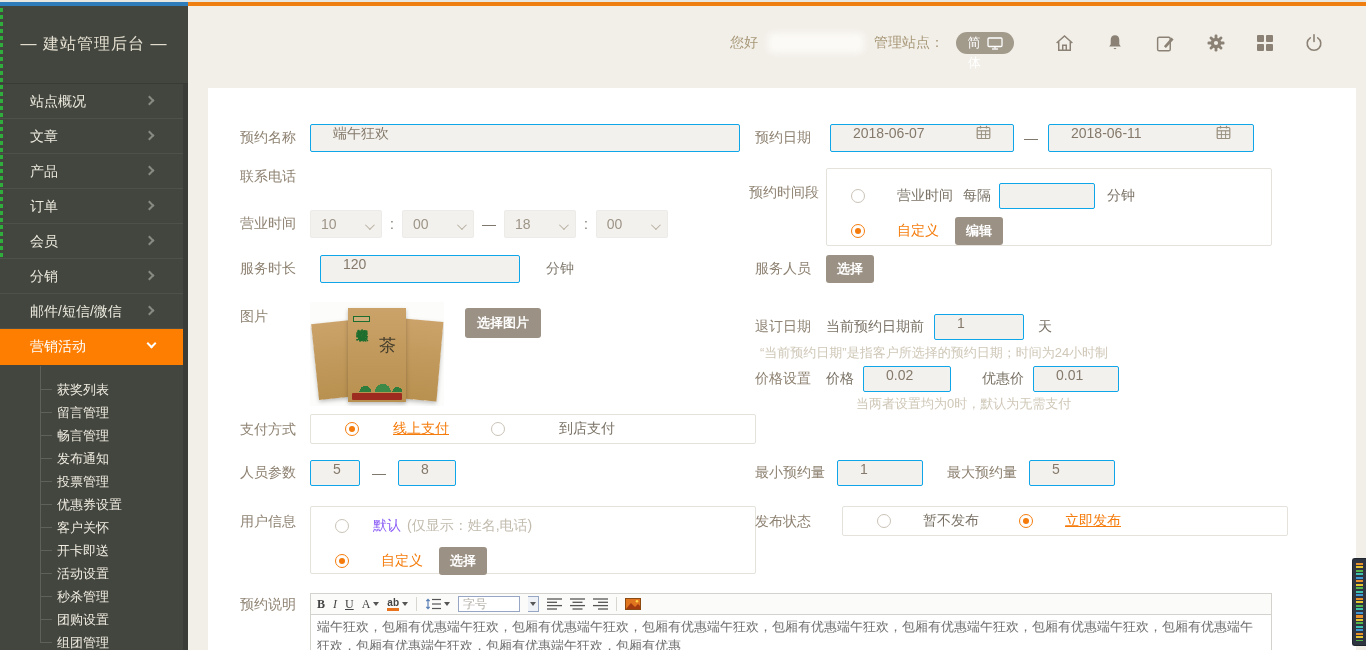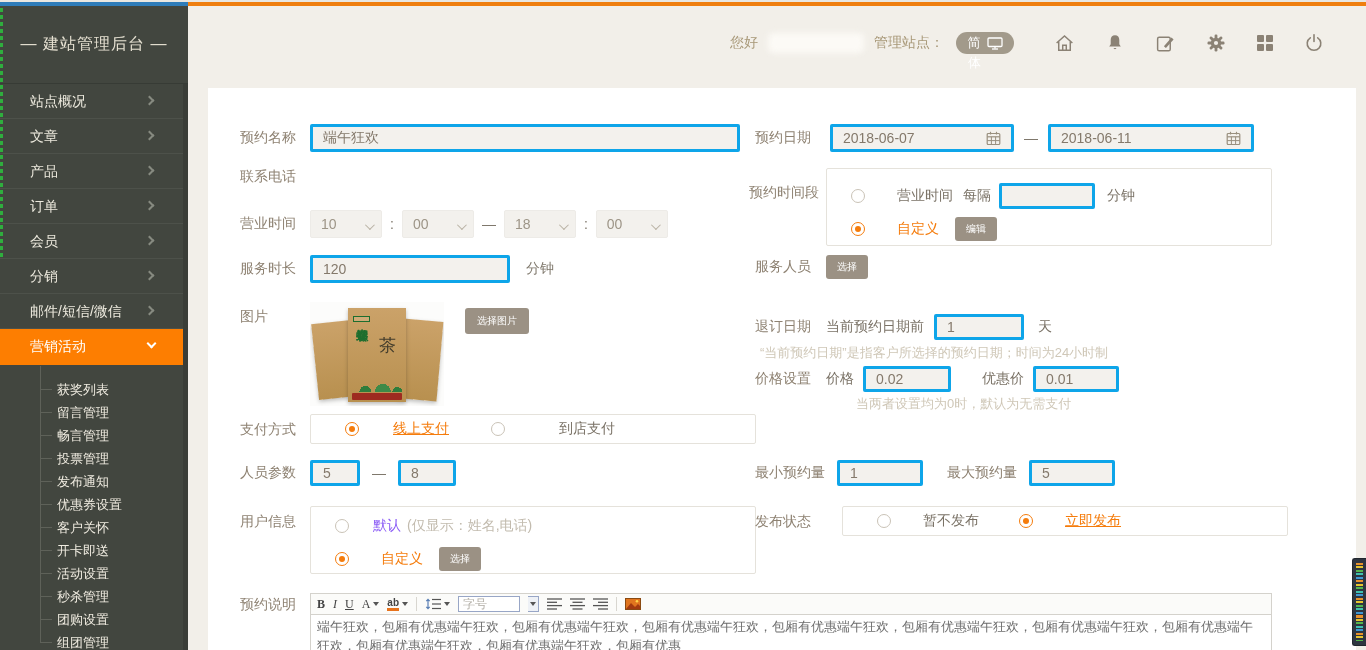--- a/index.html
+++ b/index.html
@@ -44,30 +44,30 @@
     display:flex; align-items:center; justify-content:center; gap:6px; color:#fff; font-size:13px; cursor:pointer; }
   .lang-overflow { position:absolute; left:12px; top:22px; color:#fff; font-size:13px; }
   .hicon { margin-left:30px; cursor:pointer; display:inline-flex; }
 
   
   .card { position:absolute; left:208px; top:88px; width:1148px; height:572px; background:#fff; }
   .abs { position:absolute; }
   .frow { position:absolute; display:flex; align-items:center; }
   .flabel { color:#8e8272; font-size:14px; white-space:nowrap; }
   .ftext  { color:#7f786c; font-size:14px; white-space:nowrap; }
-  .input { background:#f3f1ed; border:3px solid #0ea5e9; border-radius:2px; height:28px;
-    display:flex; align-items:center; padding:0 10px; color:#84796b; font-size:14px; }
+  .input { background:#f3f1ed; border:1px solid #0ea5e9; border-radius:2px; height:28px;
+    display:flex; padding:0 22px; color:#84796b; font-size:14px; }
   .input.small { height:26px; }
   .sel { position:relative; background:#f3f1ed; border:1px solid #edebe7; border-radius:2px;
     width:72px; height:28px; display:flex; align-items:center; padding:0 10px;
     color:#9d9587; font-size:14px; cursor:pointer; }
   .sel::after { content:''; position:absolute; right:9px; top:12px; width:6px; height:6px;
     border-right:1.5px solid #b9b2a4; border-bottom:1.5px solid #b9b2a4; transform:rotate(45deg) translateY(-2px); }
-  .gbtn { background:#9b9184; color:#fff; font-size:10px; border:none; border-radius:3px;
-    padding:5px 11px; cursor:pointer; white-space:nowrap; }
+  .gbtn { background:#9b9184; color:#fff; font-size:13px; border:none; border-radius:3px;
+    padding:5px 11px; cursor:pointer; white-space:nowrap;font-weight:bold; }
   .obox { background:#fff; border:1px solid #e5e2db; border-radius:2px; }
   .radio { width:14px; height:14px; border-radius:50%; border:1px solid #cac3b7; background:#fff;
     position:relative; flex:none; cursor:pointer; }
   .radio.checked { border-color:#f57c0c; }
   .radio.checked::after { content:''; position:absolute; left:3px; top:3px; right:3px; bottom:3px;
     border-radius:50%; background:#f57c0c; }
   .olink { color:#f57c0c; font-size:14px; cursor:pointer; }
   .olink.u { text-decoration:underline; }
   .note { color:#cfc7b7; font-size:13px; white-space:nowrap; }
   .hint { color:#c2bbae; }
@@ -148,24 +148,24 @@
       <div class="sub-item">
           <span>获奖列表</span>
         </div>
       <div class="sub-item">
           <span>留言管理</span>
         </div>
       <div class="sub-item">
           <span>畅言管理</span>
         </div>
       <div class="sub-item">
+          <span>发布通知</span>
+        </div>
+      <div class="sub-item">
           <span>投票管理</span>
-        </div>
-      <div class="sub-item">
-          <span>发布通知</span>
         </div>
       <div class="sub-item">
           <span>优惠券设置</span>
         </div>
       <div class="sub-item">
           <span>客户关怀</span>
         </div>
       <div class="sub-item">
           <span>开卡即送</span>
         </div>
@@ -316,21 +316,21 @@
       <span class="ftext">—</span>
       <span class="sel">
           <span>18</span>
         </span>
       <span class="ftext">:</span>
       <span class="sel">
           <span>00</span>
         </span>
     </div>
 
-    <div class="frow" style="left:32px; top:167px; gap:0">
+    <div class="frow" style="left:32px; top:167px; gap:10px">
       <span class="flabel" style="width:70px">服务时长</span>
       <span class="input" style="width:200px">
           <span>120</span>
         </span>
       <span class="ftext" style="margin-left:16px">分钟</span>
     </div>
 
     <div class="frow" style="left:547px; top:167px; gap:0">
       <span class="flabel" style="width:71px">服务人员</span>
       <button class="gbtn">选择</button>

